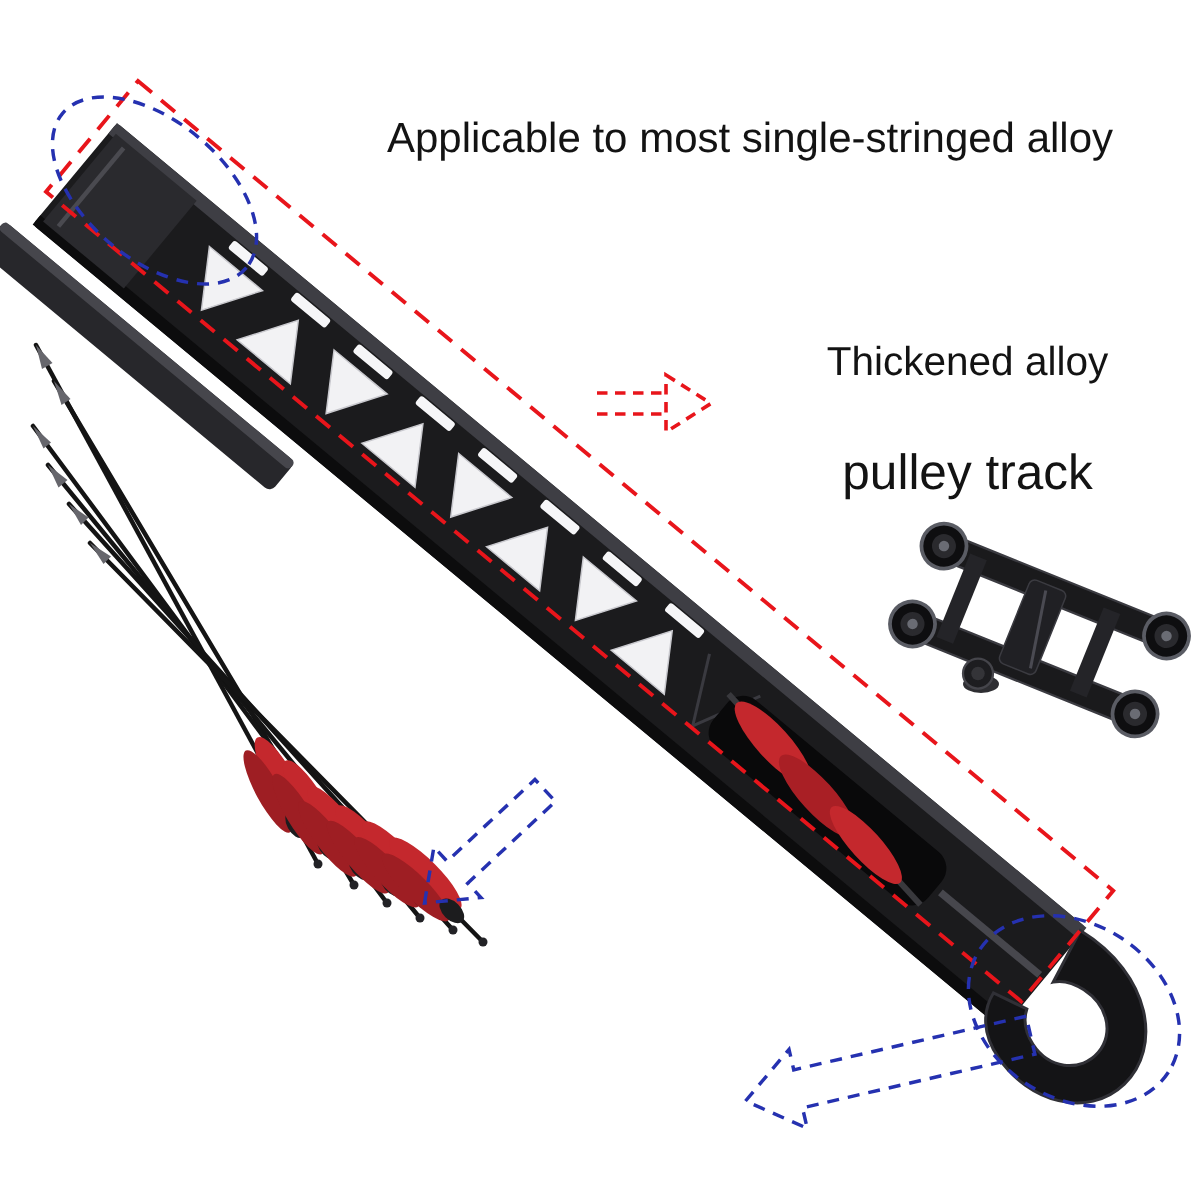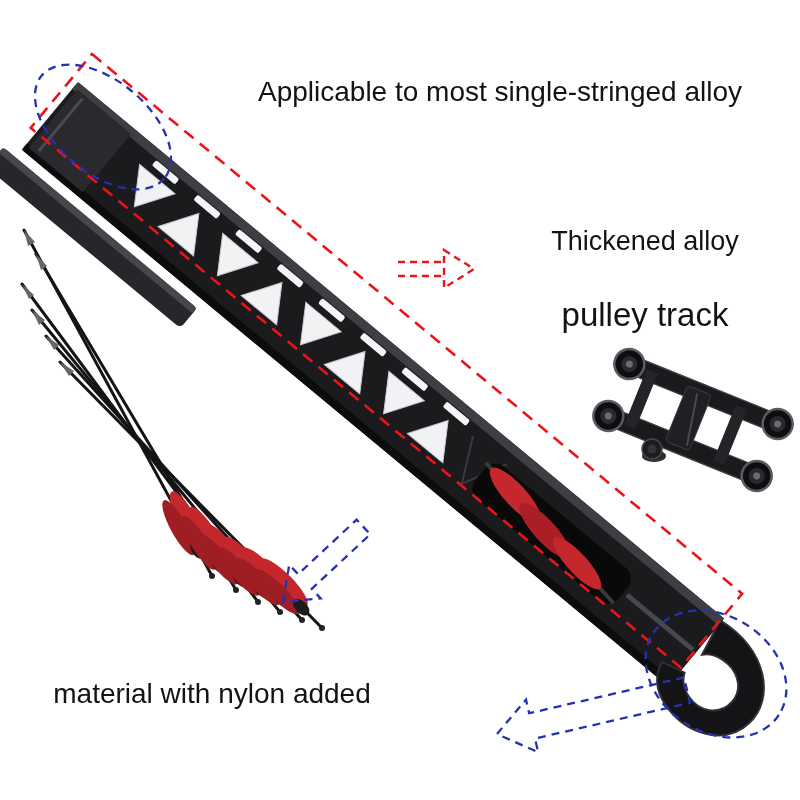--- a/index.html
+++ b/index.html
@@ -174,15 +174,14 @@
       <ellipse cx="0" cy="0" rx="80" ry="46" transform="translate(103,127) rotate(40)"></ellipse>
       <ellipse cx="0" cy="0" rx="75" ry="58" transform="translate(716,674) rotate(33)"></ellipse>
       <path transform="translate(283,602) rotate(-43)" d="M0,0 L30,-23 L30,-10 L110,-10 L110,10 L30,10 L30,23 Z"></path>
       <path transform="translate(497,734) rotate(-13)" d="M0,0 L36,-27 L36,-13 L195,-13 L195,13 L36,13 L36,27 Z"></path>
     </g>
   </svg>
 
   <div class="cap cap-top">Applicable to most single-stringed alloy</div>
   <div class="cap cap-al1">Thickened alloy</div>
   <div class="cap cap-al2">pulley track</div>
-  <div class="cap cap-mat2">material with nylon added</div>
 
 </div>
 
 </body></html>

